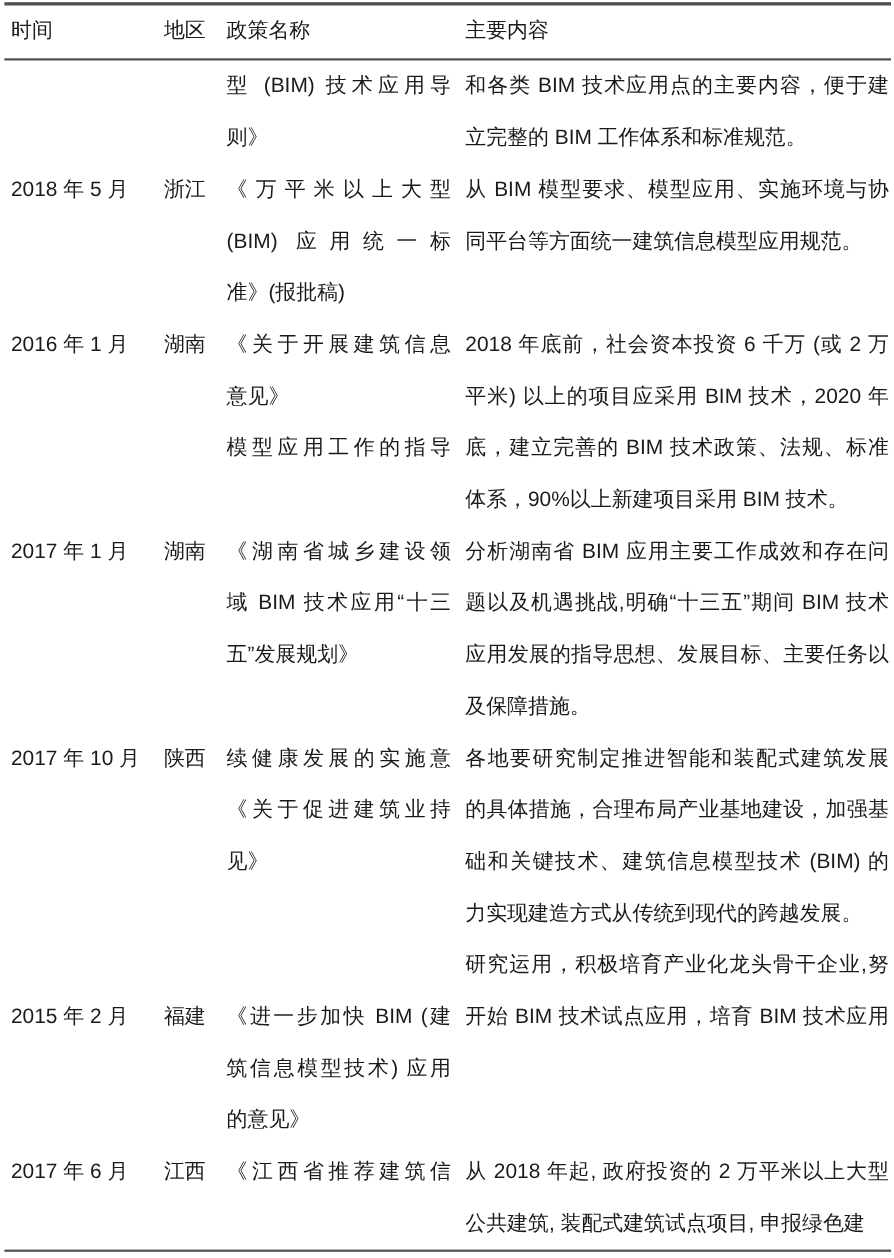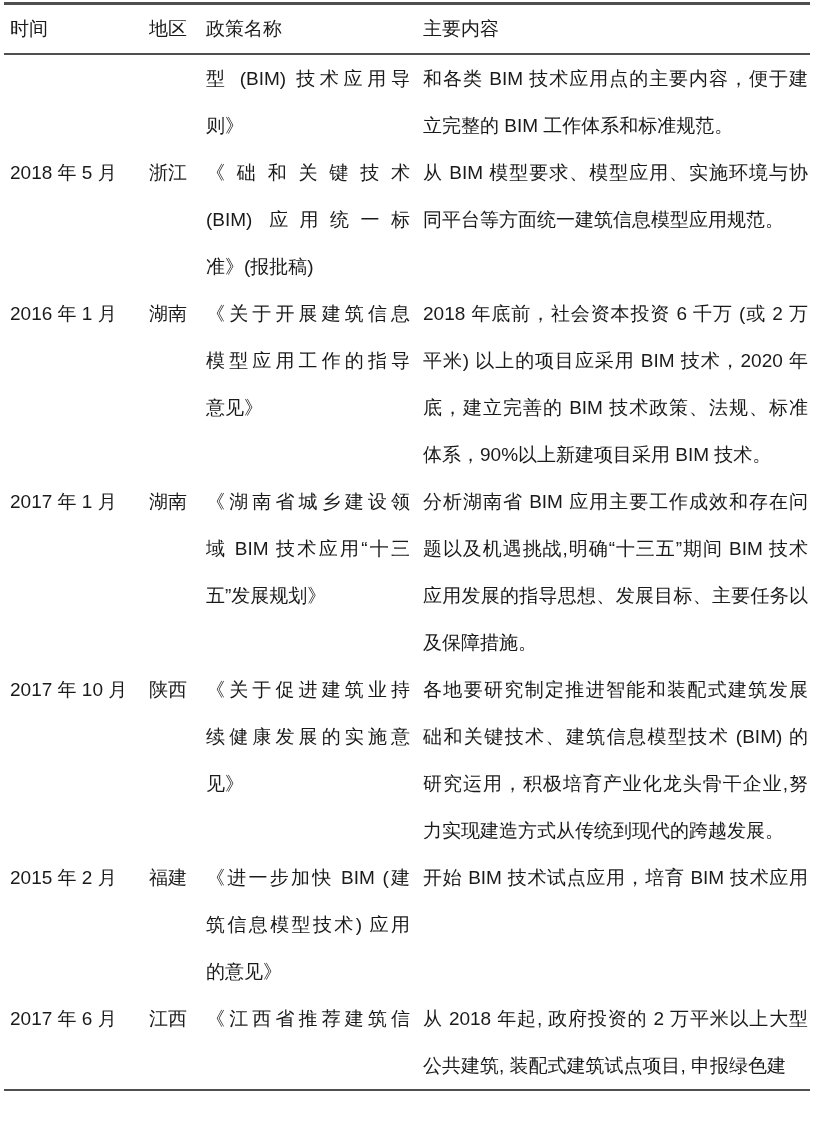--- a/index.html
+++ b/index.html
@@ -78,40 +78,40 @@
         </div>
       </div>
       <div class="grid-row">
         <div class="cell c-time">
           <div class="ln">2018 年 5 月</div>
         </div>
         <div class="cell c-region">
           <div class="ln">浙江</div>
         </div>
         <div class="cell c-policy">
-          <div class="ln j">《础和关键技术</div>
+          <div class="ln j">《万平米以上大型</div>
           <div class="ln j">(BIM) 应用统一标</div>
           <div class="ln">准》(报批稿)</div>
         </div>
         <div class="cell c-content">
           <div class="ln j">从 BIM 模型要求、模型应用、实施环境与协</div>
           <div class="ln">同平台等方面统一建筑信息模型应用规范。</div>
         </div>
       </div>
       <div class="grid-row">
         <div class="cell c-time">
           <div class="ln">2016 年 1 月</div>
         </div>
         <div class="cell c-region">
           <div class="ln">湖南</div>
         </div>
         <div class="cell c-policy">
           <div class="ln j">《关于开展建筑信息</div>
+          <div class="ln">意见》</div>
           <div class="ln j">模型应用工作的指导</div>
-          <div class="ln">意见》</div>
         </div>
         <div class="cell c-content">
           <div class="ln j">2018 年底前，社会资本投资 6 千万 (或 2 万</div>
           <div class="ln j">平米) 以上的项目应采用 BIM 技术，2020 年</div>
           <div class="ln j">底，建立完善的 BIM 技术政策、法规、标准</div>
           <div class="ln">体系，90%以上新建项目采用 BIM 技术。</div>
         </div>
       </div>
       <div class="grid-row">
         <div class="cell c-time">
@@ -133,29 +133,30 @@
         </div>
       </div>
       <div class="grid-row">
         <div class="cell c-time">
           <div class="ln">2017 年 10 月</div>
         </div>
         <div class="cell c-region">
           <div class="ln">陕西</div>
         </div>
         <div class="cell c-policy">
+          <div class="ln j">续健康发展的实施意</div>
           <div class="ln j">《关于促进建筑业持</div>
-          <div class="ln j">续健康发展的实施意</div>
           <div class="ln">见》</div>
         </div>
         <div class="cell c-content">
           <div class="ln j">各地要研究制定推进智能和装配式建筑发展</div>
+          <div class="ln j">的具体措施，合理布局产业基地建设，加强基</div>
           <div class="ln j">础和关键技术、建筑信息模型技术 (BIM) 的</div>
+          <div class="ln">力实现建造方式从传统到现代的跨越发展。</div>
           <div class="ln j">研究运用，积极培育产业化龙头骨干企业,努</div>
-          <div class="ln">力实现建造方式从传统到现代的跨越发展。</div>
         </div>
       </div>
       <div class="grid-row">
         <div class="cell c-time">
           <div class="ln">2015 年 2 月</div>
         </div>
         <div class="cell c-region">
           <div class="ln">福建</div>
         </div>
         <div class="cell c-policy">

